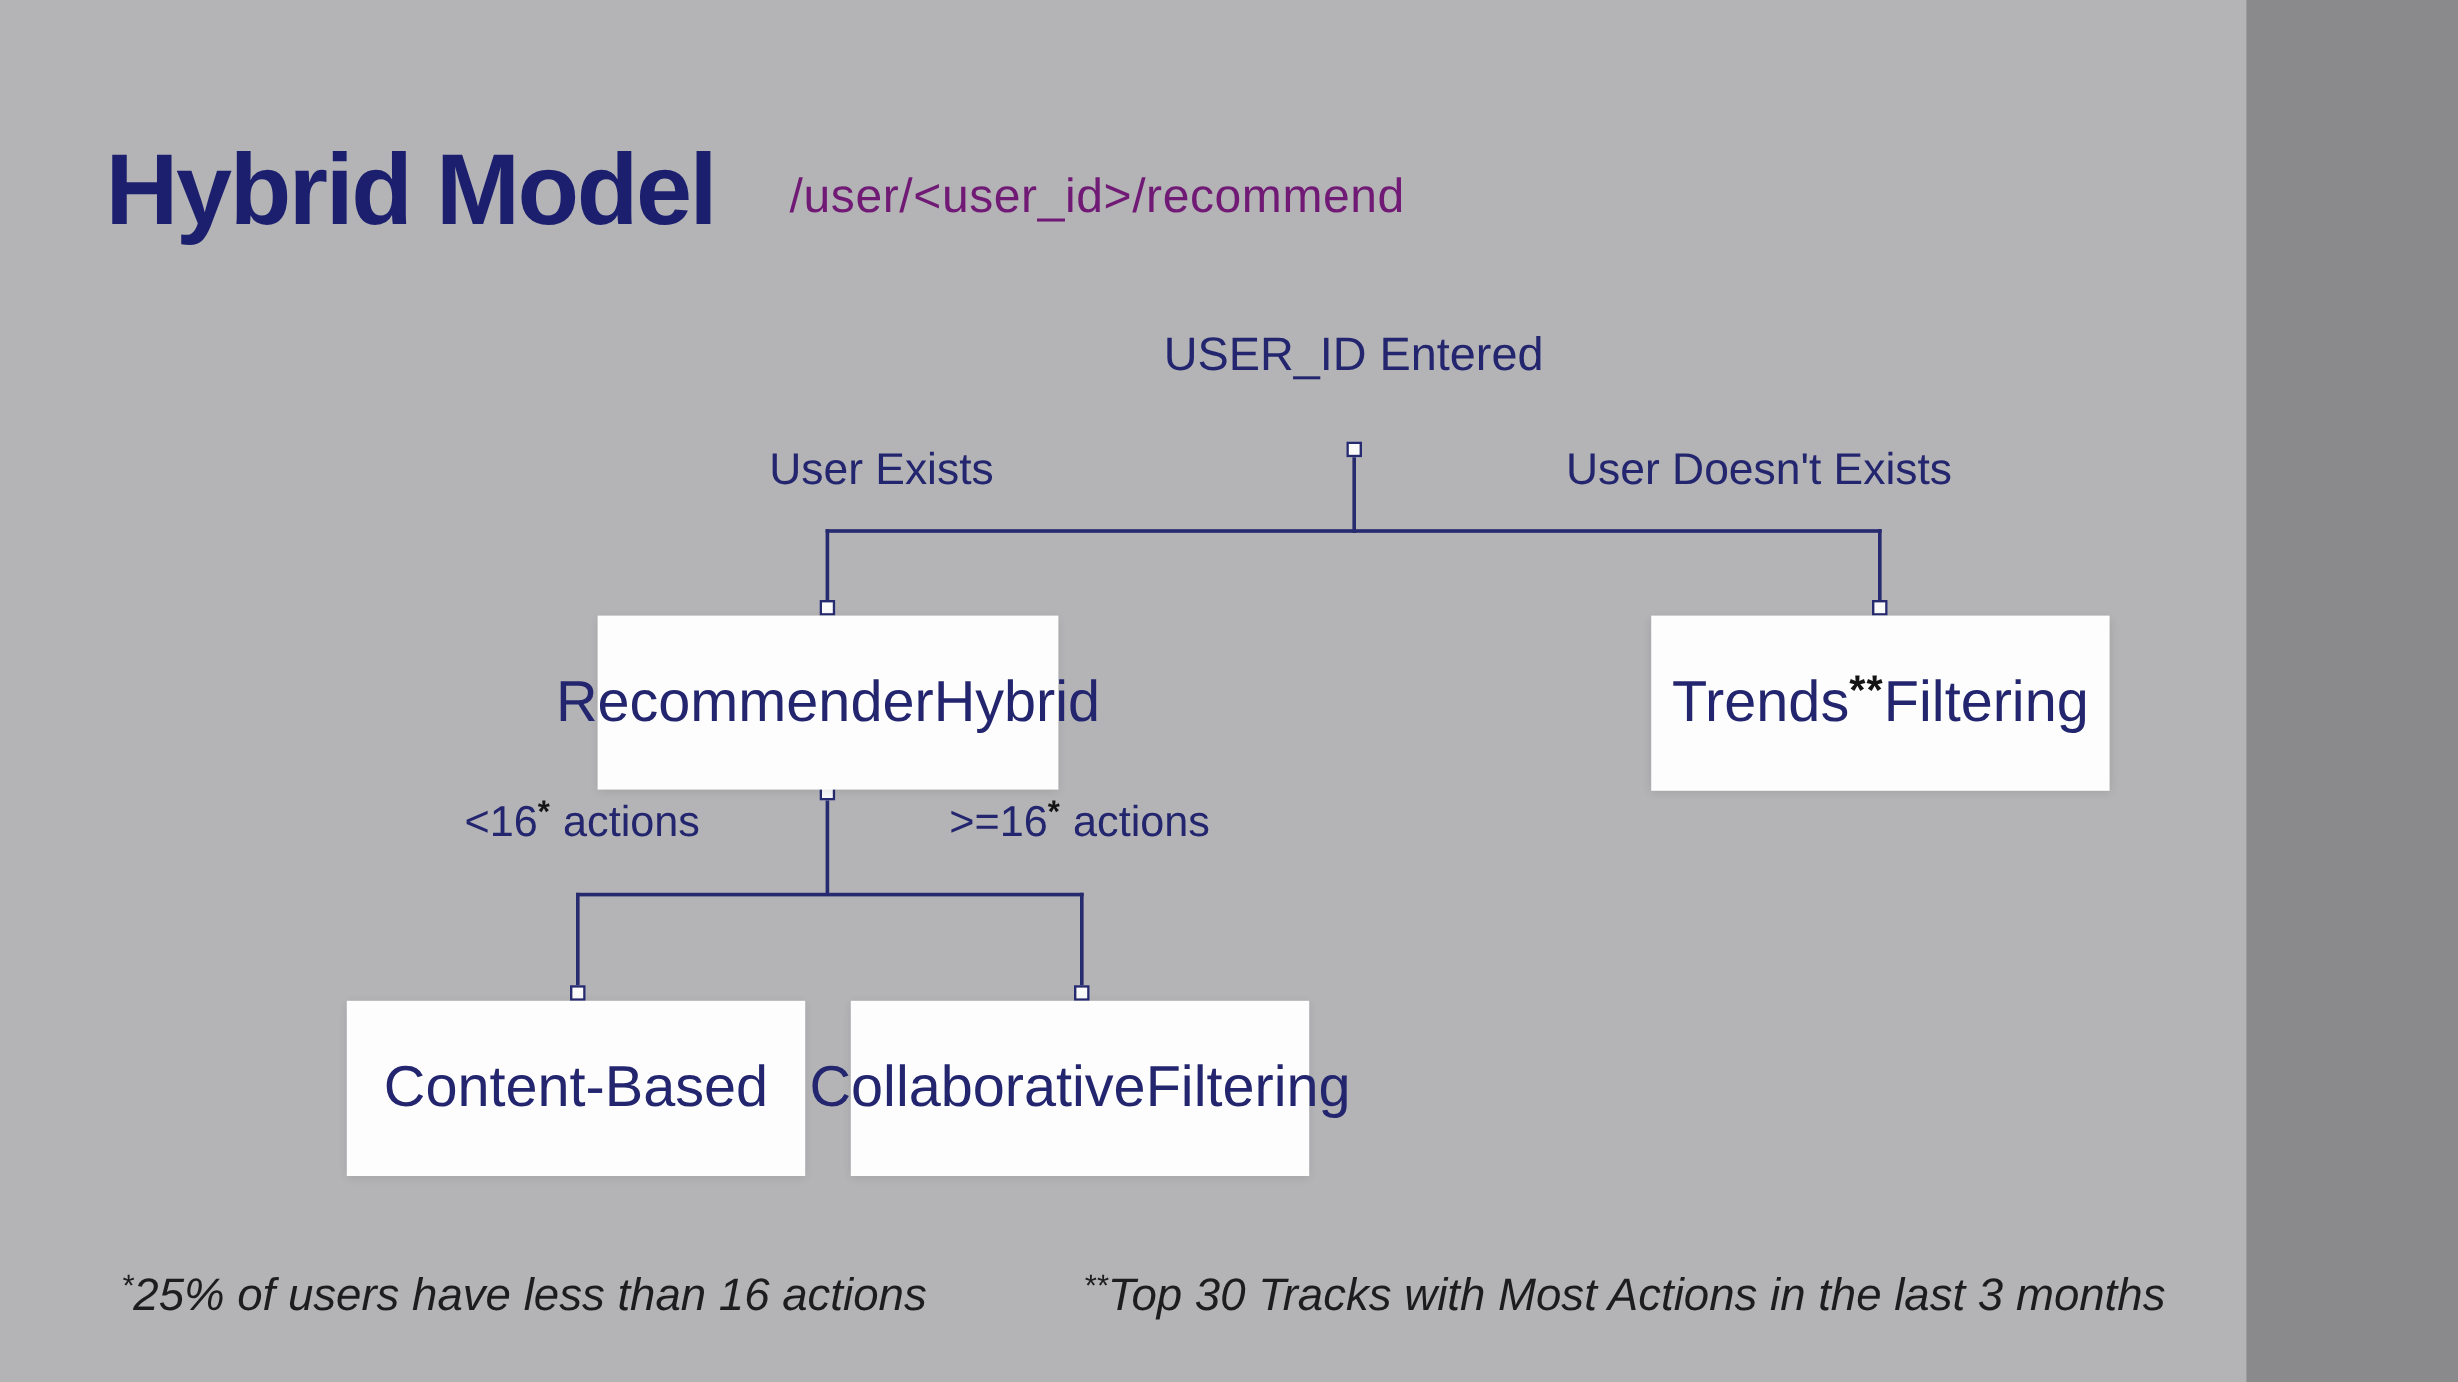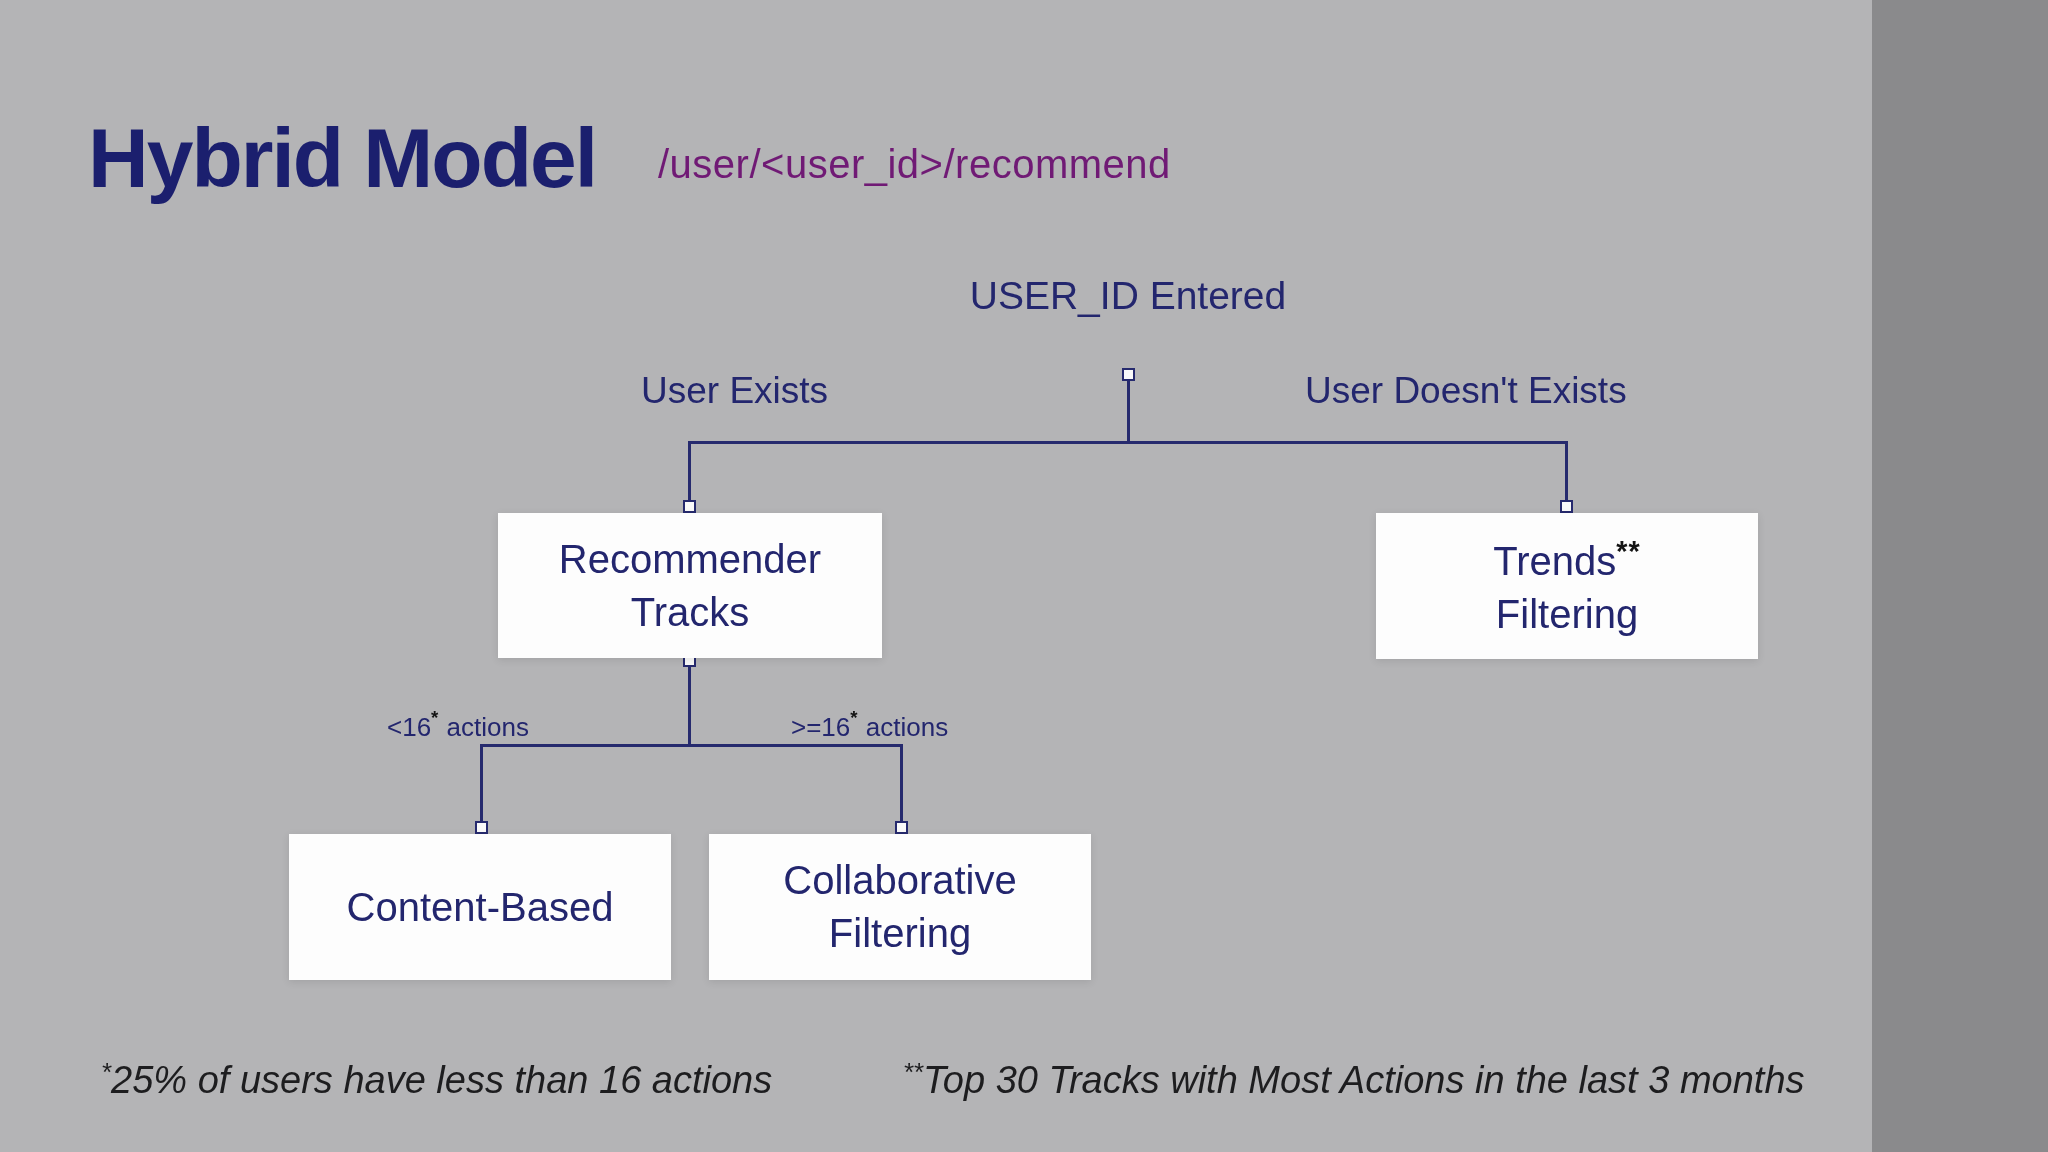--- a/index.html
+++ b/index.html
@@ -78,46 +78,46 @@
     background: #fafafa;
     box-sizing: content-box;
   }
 
   
   .node-box {
     position: absolute;
     background: #fdfdfd;
     box-shadow: 0 2px 8px rgba(0,0,0,0.10);
     display: flex;
-    flex-direction: column;
+    flex-direction: row;
     align-items: center;
     justify-content: center;
     text-align: right;
-    font-size: 40px;
+    font-size: 48px;
     line-height: 1.32;
     color: #23266e;
   }
   .box-recommender { left: 498px;  top: 513px; width: 384px; height: 145px; }
   .box-trends      { left: 1376px; top: 513px; width: 382px; height: 146px; }
   .box-content     { left: 289px;  top: 834px; width: 382px; height: 146px; }
   .box-collab      { left: 709px;  top: 834px; width: 382px; height: 146px; }
 
   .sup-marker {
     font-size: 0.72em;
     font-weight: 700;
     color: #141414;
     vertical-align: 14px;
     letter-spacing: 1px;
   }
 
   
   .edge-label {
     position: absolute;
-    top: 709px;
-    font-size: 26px;
+    top: 665px;
+    font-size: 36px;
     line-height: 1;
     color: #23266e;
   }
   .edge-left  { left: 387px; }
   .edge-right { left: 791px; }
   .edge-label .sup-marker { vertical-align: 12px; }
 
   
   .footnote {
     position: absolute;
@@ -168,21 +168,21 @@
 
   <div class="sq" style="left:1122px; top:368px;"></div>
   <div class="sq" style="left:683px; top:500px;"></div>
   <div class="sq" style="left:1560px; top:500px;"></div>
   <div class="sq" style="left:683px; top:654px;"></div>
   <div class="sq" style="left:475px; top:821px;"></div>
   <div class="sq" style="left:895px; top:821px;"></div>
 
   <div class="node-box box-recommender">
     <span>Recommender</span>
-    <span>Tracks</span>
+    <span>Hybrid</span>
   </div>
 
   <div class="node-box box-trends">
     <span><span>Trends</span><span class="sup-marker">**</span></span>
     <span>Filtering</span>
   </div>
 
   <div class="node-box box-content">
     <span>Content-Based</span>
   </div>

